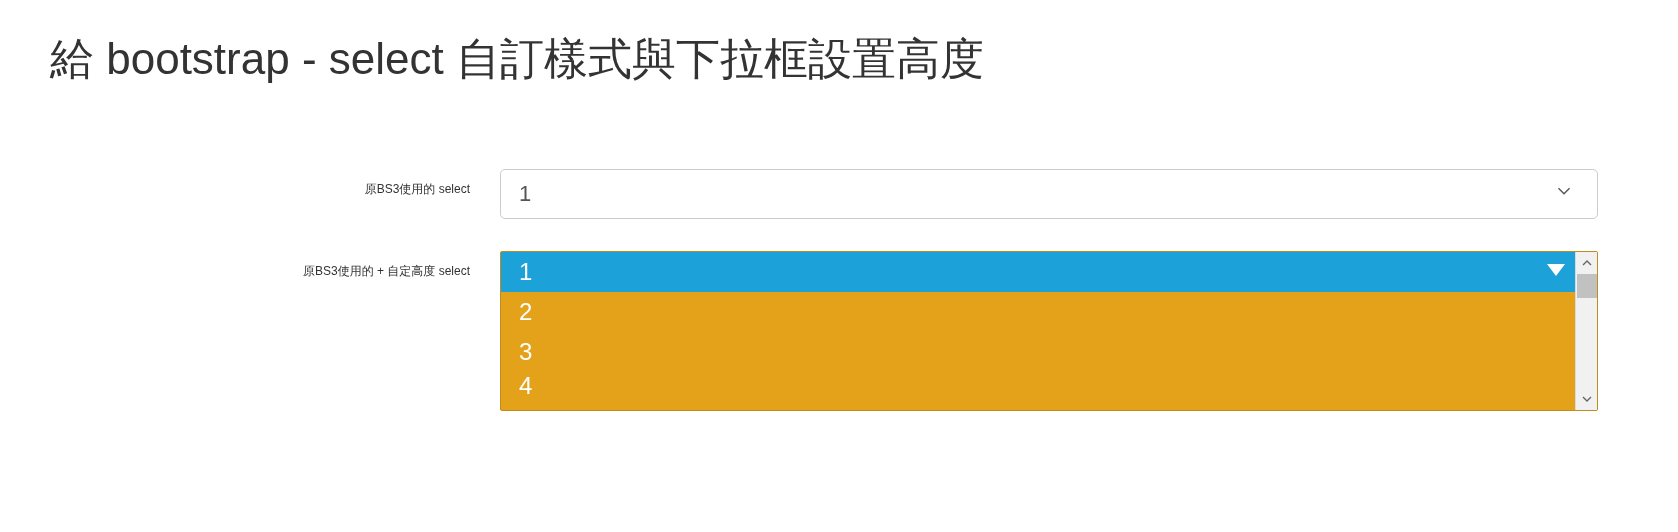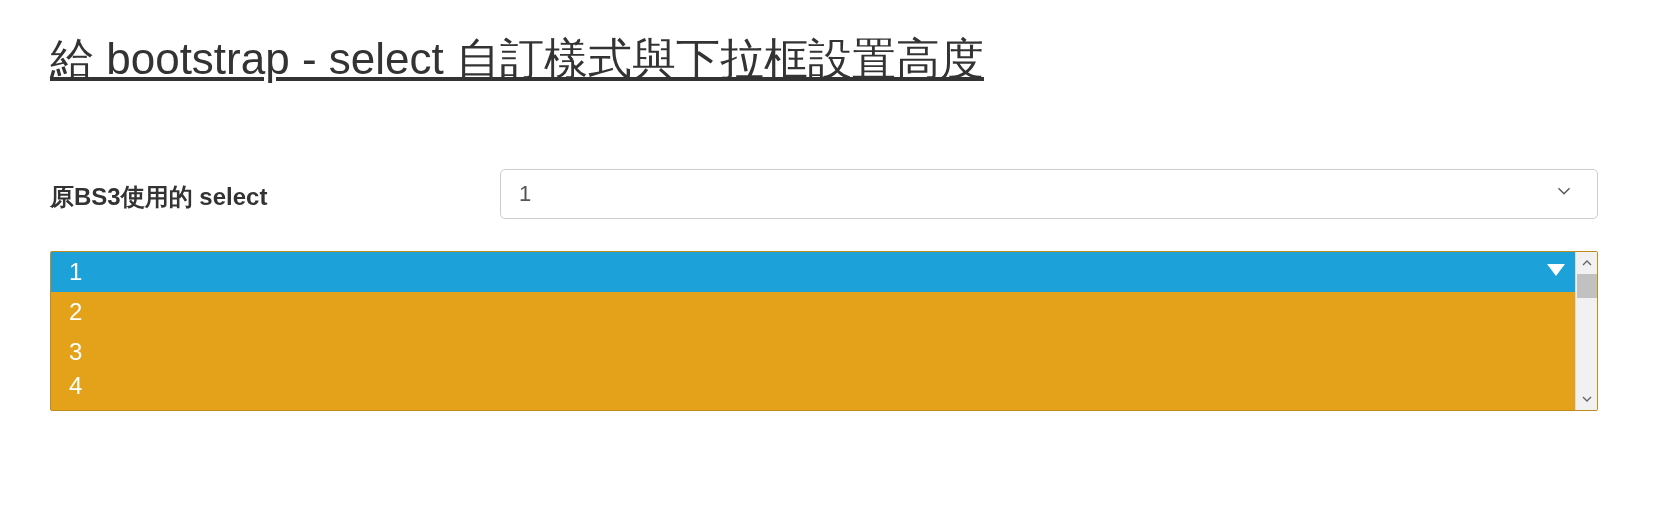--- a/index.html
+++ b/index.html
@@ -12,33 +12,33 @@
     }
     .container {
       padding: 30px 50px 0 50px;
     }
     h1 {
       font-size: 44px;
       font-weight: 500;
       color: #333;
       margin-bottom: 80px;
       letter-spacing: 0;
-      text-decoration: underline;
     }
     .form-row {
       display: flex;
       align-items: flex-start;
       margin-bottom: 32px;
     }
     .form-label {
       width: 450px;
+      text-align: right;
       padding-right: 30px;
       padding-top: 12px;
-      font-weight: 700;
-      font-size: 24px;
+      font-weight: 400;
+      font-size: 12px;
       color: #333;
       flex-shrink: 0;
     }
     .form-control-wrap {
       flex: 1;
       margin-right: 30px;
     }
     .select-closed {
       position: relative;
       border: 1px solid #ccc;
@@ -138,20 +138,21 @@
         <span class="caret-icon">
           <svg width="22" height="22" viewBox="0 0 24 24" fill="none" stroke="#555" stroke-width="1.5">
             <polyline points="6 9 12 15 18 9"></polyline>
           </svg>
         </span>
       </div>
     </div>
   </div>
 
   <div class="form-row">
+    <div class="form-label">原BS3使用的 + 自定高度 select</div>
     <div class="form-control-wrap">
       <div class="select-open">
         <div class="option-list">
           <div class="option selected">1</div>
           <div class="option">2</div>
           <div class="option">3</div>
           <div class="option partial">4</div>
         </div>
         <span class="triangle-down"></span>
         <div class="scrollbar">

